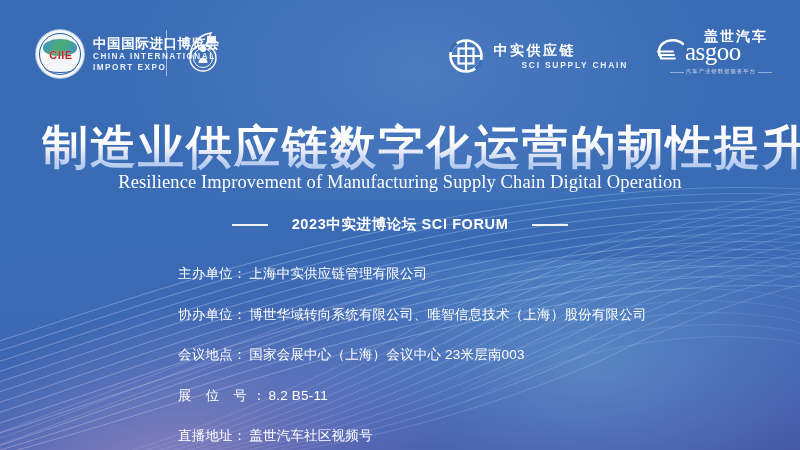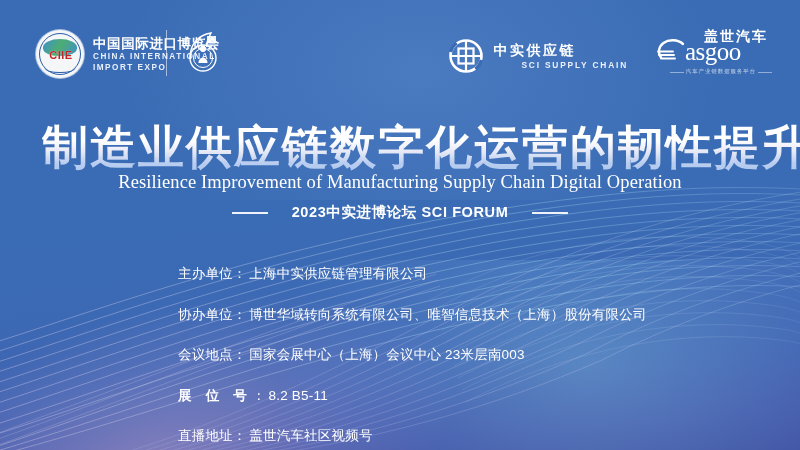--- a/index.html
+++ b/index.html
@@ -149,21 +149,21 @@
   }
   .title-en{
     position:absolute;left:0;right:0;top:170px;
     text-align:center;
     color:#ffffff;
     font-family:"Liberation Serif","DejaVu Serif",serif;
     font-size:18.5px;line-height:24px;letter-spacing:.1px;
     white-space:nowrap;
   }
   .forum-line{
-    position:absolute;left:0;right:0;top:203px;
+    position:absolute;left:0;right:0;top:215px;
     display:flex;align-items:center;justify-content:center;gap:24px;
   }
   .forum-dash{width:36px;height:2px;background:rgba(255,255,255,.92);}
   .forum-text{
     color:#ffffff;font-size:14.5px;font-weight:bold;letter-spacing:.6px;
     white-space:nowrap;
   }
   .date-pill{
     position:absolute;left:0;right:0;top:224px;
     display:flex;justify-content:center;
@@ -183,21 +183,21 @@
   }
   .info-row{
     display:flex;align-items:baseline;
     color:#ffffff;font-size:13.5px;line-height:24.5px;
     white-space:nowrap;
   }
   .info-label{
     display:inline-block;
     letter-spacing:.2px;
   }
-  .info-label.spread{letter-spacing:5.2px;font-weight:bold;}
+  .info-label.spread{letter-spacing:5.2px;}
   .info-colon{padding:0 3px 0 0;}
   .info-val{letter-spacing:.2px;}
 </style>
 </head>
 <body>
 
 <div id="poster">
 
   <div class="glow-top"></div>
   <div class="glow-pink"></div>

